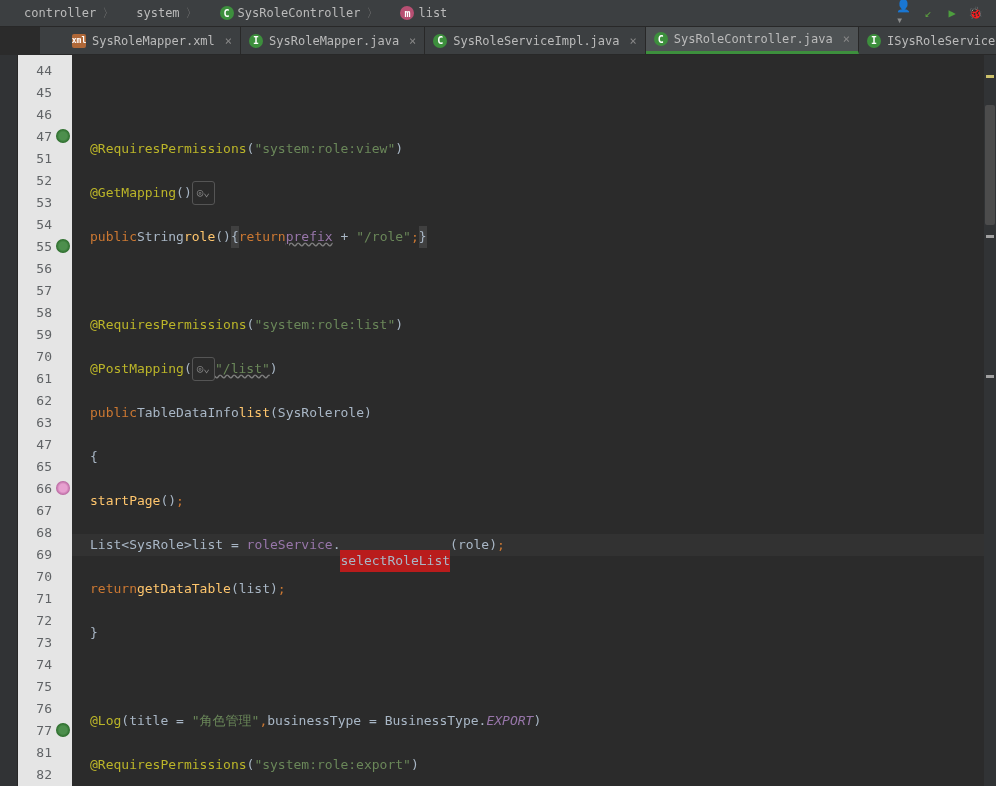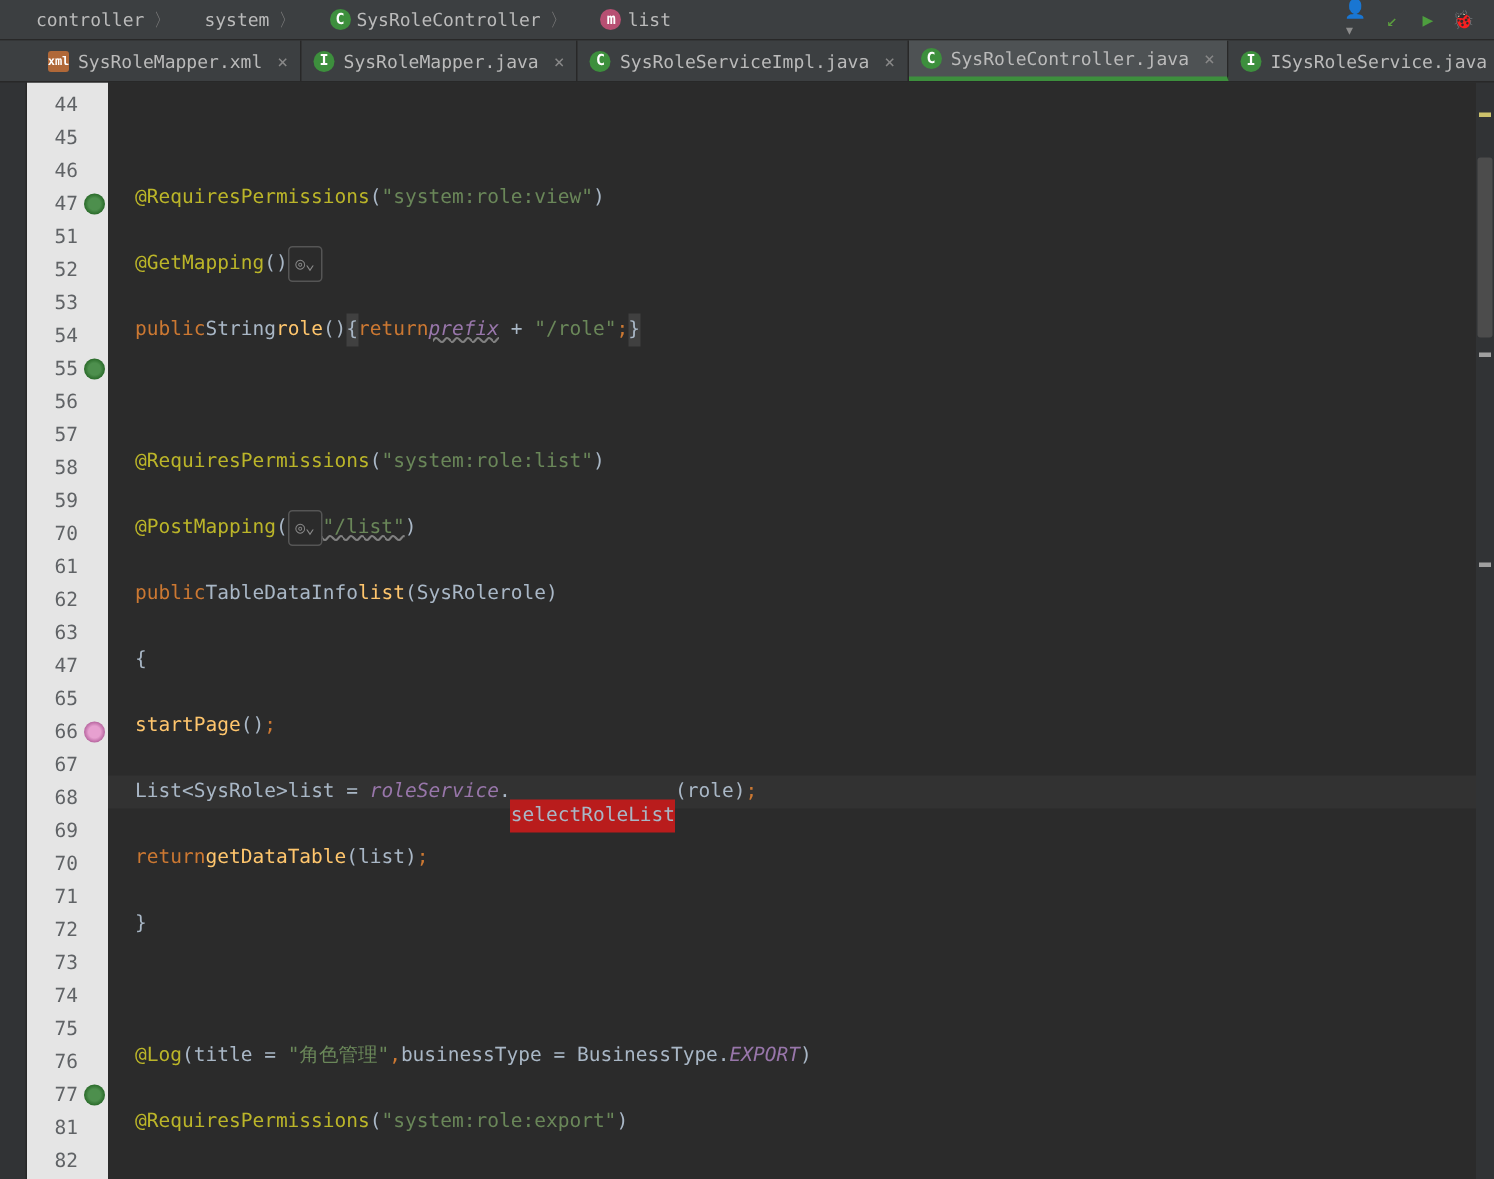--- a/index.html
+++ b/index.html
@@ -82,20 +82,21 @@
   border-radius: 50% 0 50% 50%;
   transform: rotate(45deg);
 }
 .tabs-bar {
   height: 28px;
   background: #3c3f41;
   border-bottom: 1px solid #282828;
   display: flex;
   align-items: stretch;
   padding-left: 24px;
+  margin-left: 40px;
 }
 .tab {
   display: flex;
   align-items: center;
   padding: 0 8px;
   gap: 6px;
   font-size: 12px;
   color: #bbb;
   border-right: 1px solid #282828;
 }
@@ -151,21 +152,21 @@
 .gutter-glyph {
   position: absolute;
   right: 2px;
   width: 14px; height: 14px;
   border-radius: 50%;
 }
 .glyph-green { background: radial-gradient(circle, #4d8f4d 40%, #2a6b2a 70%); }
 .glyph-pink { background: radial-gradient(circle, #e7a0d0 40%, #b866a0 70%); }
 .code {
   flex: 1;
-  padding-top: 0;
+  padding-top: 17px;
   font-family: "Consolas", "Monaco", monospace;
   font-size: 13px;
   line-height: 22px;
   white-space: pre;
   overflow: hidden;
   text-align: center;
 }
 .code-line {
   height: 22px;
   padding-left: 18px;
@@ -174,21 +175,21 @@
 }
 .code-line.current {
   background: #323232;
 }
 .kw { color: #cc7832; }
 .str { color: #6a8759; }
 .anno { color: #bbb529; }
 .type { color: #a9b7c6; }
 .method { color: #ffc66d; }
 .param { color: #a9b7c6; }
-.field { color: #9876aa; font-style: italic; }
+.field { color: #9876aa; }
 .constant { color: #9876aa; font-style: italic; }
 .paren { color: #a9b7c6; }
 .punct { color: #cc7832; }
 .warn { text-decoration: underline wavy #808080; }
 .hl { background: #b91c1c; margin-top: 32px; }
 .scrollbar {
   width: 12px;
   background: #313335;
   position: relative;
 }

